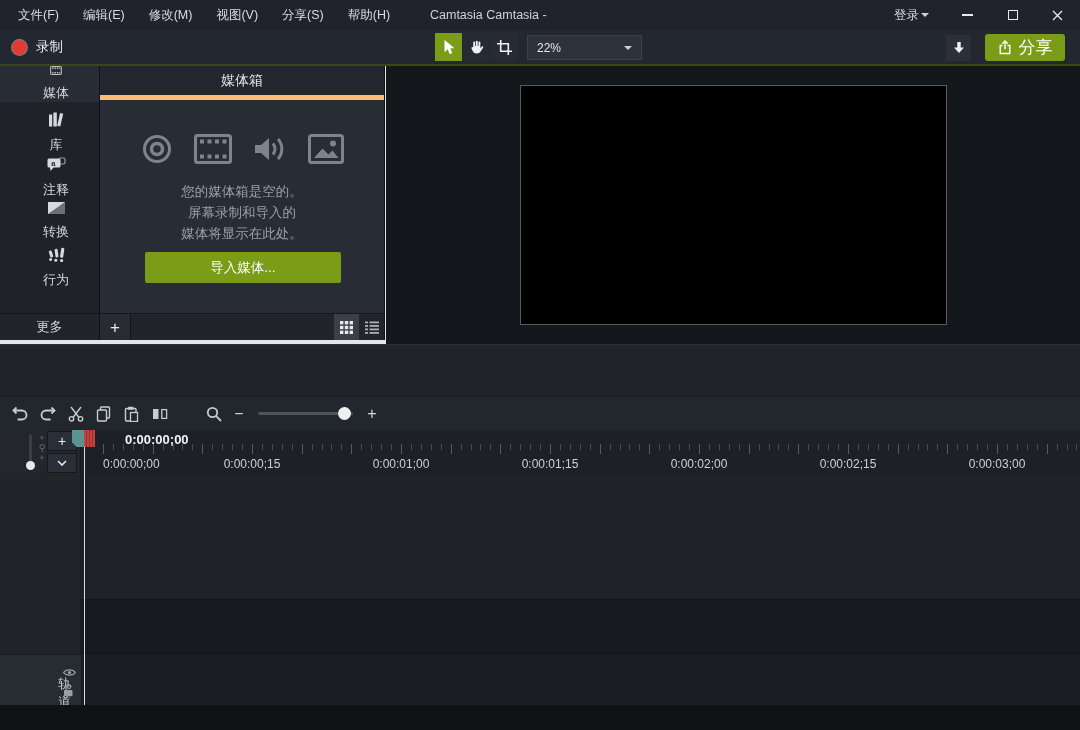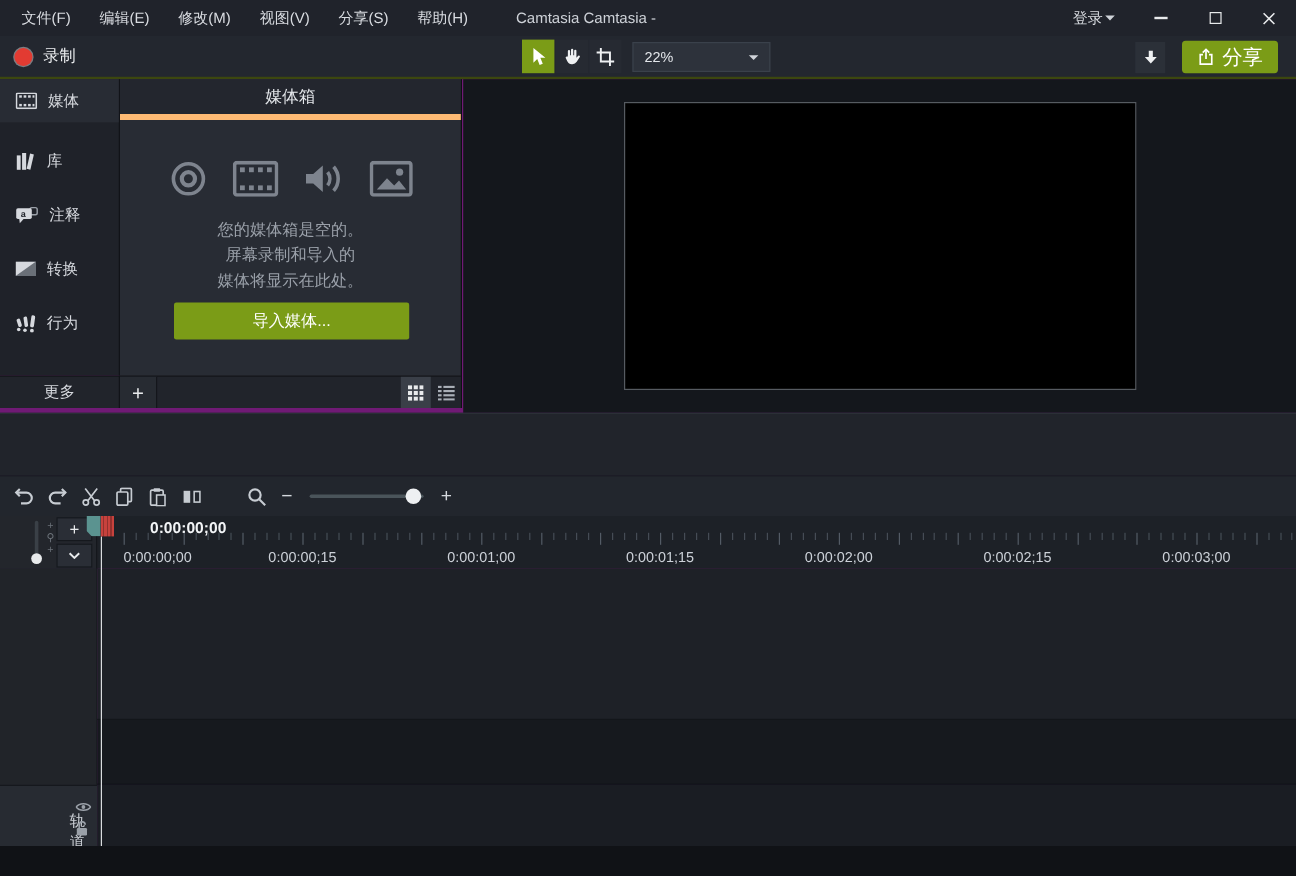--- a/index.html
+++ b/index.html
@@ -1,17 +1,17 @@
 <!DOCTYPE html>
 <html style="--accent: #7b9c17; --rec: #e23b32; --ph-teal: #5b9390; --ph-red: #c7423d; --sb: #5d6b6f;"><head>
 <meta charset="utf-8">
 <style>
   *{margin:0;padding:0;box-sizing:border-box;font-family:"Liberation Sans","DejaVu Sans",sans-serif;}
   html,body{background:#101216;}
-  #app{position:relative;width:1080px;height:705px;background:#701a75;overflow:hidden;color:#d9dce1;}
+  #app{position:relative;width:1080px;height:705px;background:#e5e5e5;overflow:hidden;color:#d9dce1;}
   button{cursor:pointer;}
 
   
   .menubar{position:absolute;left:0;top:0;width:1080px;height:30px;background:#20232b;display:flex;align-items:center;font-size:12.5px;}
   .menus{display:flex;padding-left:6px;}
   .menu-item{padding:0 12px;line-height:30px;color:#d9dce1;background:none;border:none;font-size:12.5px;}
   .window-title{position:absolute;left:430px;top:0;line-height:30px;color:#ced2d8;font-size:12.5px;}
   .tb-right{position:absolute;right:0;top:0;height:30px;display:flex;align-items:center;}
   .login{display:flex;align-items:center;gap:2px;padding:0 16px;height:30px;background:none;border:none;color:#d9dce1;font-size:12.5px;}
   .caret{width:0;height:0;border-left:4px solid transparent;border-right:4px solid transparent;border-top:4px solid #cfd3d9;display:inline-block;}
@@ -25,21 +25,21 @@
   .rec-dot{width:15px;height:15px;border-radius:50%;background:var(--rec,#e23b32);box-shadow:0 0 0 1px rgba(255,255,255,.4);}
   .tools{position:absolute;left:435px;top:3px;display:flex;}
   .tool{width:27px;height:28px;background:#262a32;border:none;display:flex;align-items:center;justify-content:center;margin-right:1px;}
   .tool.selected{background:var(--accent,#7b9c17);}
   .zoom-select{position:absolute;left:527px;top:5px;width:115px;height:25px;background:#2d323b;border:1px solid #3a414b;color:#e3e6ea;font-size:12px;display:flex;align-items:center;justify-content:space-between;padding:0 9px;cursor:pointer;}
   .dl-btn{position:absolute;left:946px;top:5px;width:25px;height:26px;background:#2b3038;border:none;display:flex;align-items:center;justify-content:center;}
   .share-btn{position:absolute;left:985px;top:4px;width:80px;height:27px;background:var(--accent,#7b9c17);border:none;border-radius:3px;color:#fff;font-size:17px;display:flex;align-items:center;justify-content:center;gap:7px;}
 
   
   .sidebar{position:absolute;left:0;top:66px;width:100px;height:247px;background:#1f2229;border-right:1px solid#111318;}
-  .side-item{display:flex;align-items:center;gap:9px;padding-left:13px;color:#d6d9de;font-size:13px;width:100%;background:none;border:none;}
+  .side-item{display:flex;align-items:center;gap:9px;padding-left:13px;color:#d6d9de;font-size:13px;width:100%;background:none;border:none;flex-direction:column;}
   .si0{position:absolute;left:0;top:0;height:36px;background:#282c34;}
   .si1{position:absolute;left:0;top:46px;height:44px;}
   .si2{position:absolute;left:0;top:91px;height:44px;}
   .si3{position:absolute;left:0;top:136px;height:44px;}
   .si4{position:absolute;left:0;top:181px;height:44px;}
   .more-row{position:absolute;left:0;top:313px;width:100px;height:27px;background:#21242b;border-top:1px solid #14161b;border-right:1px solid #111318;color:#d6d9de;font-size:13px;display:flex;align-items:center;justify-content:center;border-left:none;border-bottom:none;}
 
   
   .media-panel{position:absolute;left:100px;top:66px;width:285px;height:274px;background:#282c34;border-right:1px solid #0d0f13;}
   .panel-header{height:34px;background:#23262e;border-bottom:5px solid #fdba74;display:flex;align-items:center;justify-content:center;color:#e3e6ea;font-size:14px;}

